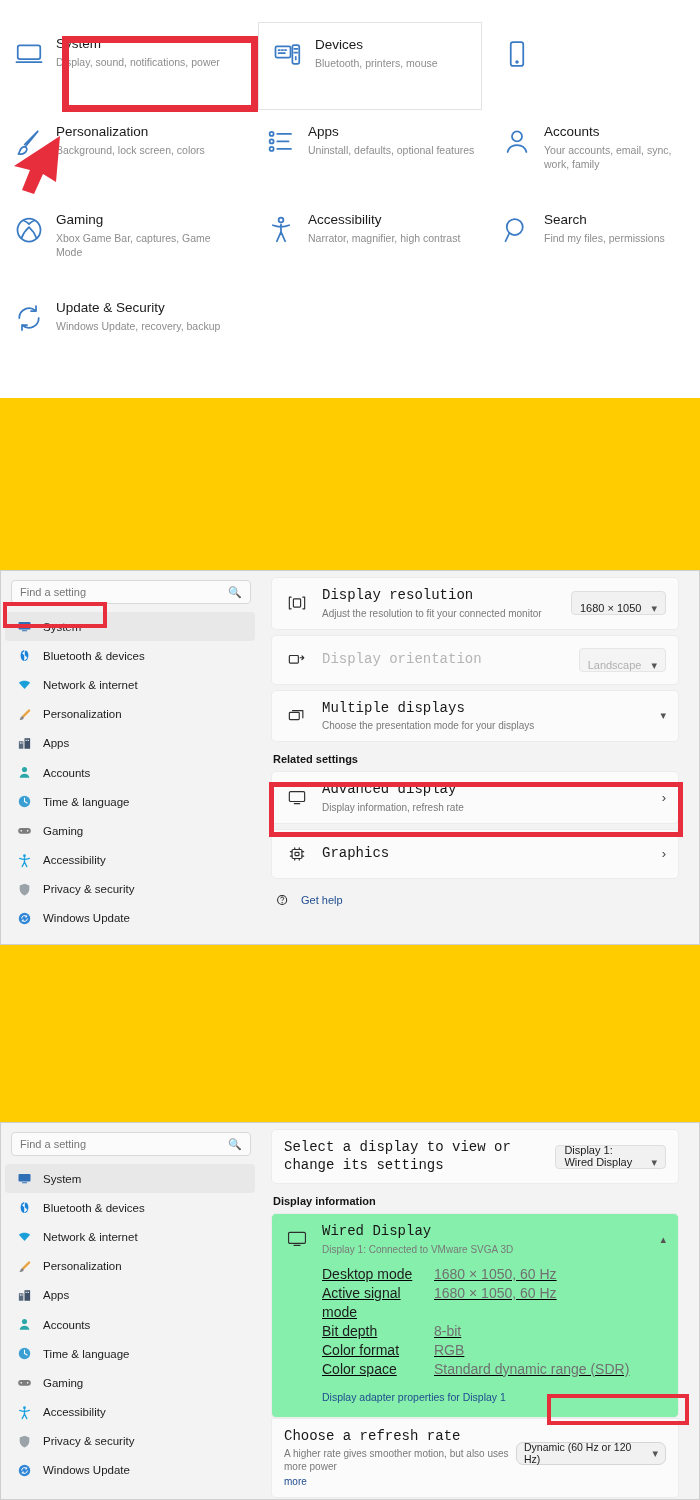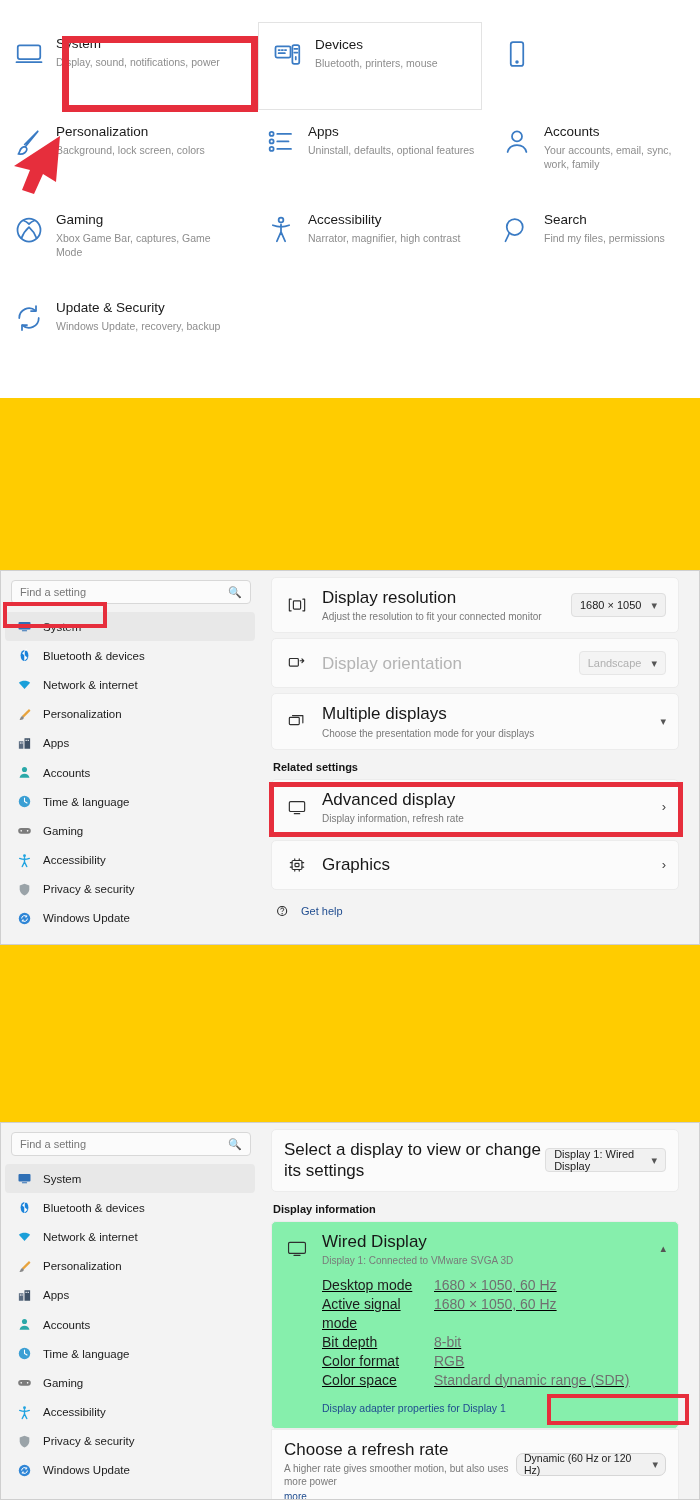--- a/index.html
+++ b/index.html
@@ -104,26 +104,26 @@
     background: #fbfbfb; border: 1px solid #ececec; border-radius: 5px;
     margin-bottom: 5px; padding: 9px 12px;
     display: flex; align-items: center;
   }
   .card.tall { min-height: 50px; }
   .card-ico {
     width: 26px; flex: 0 0 26px; margin-right: 12px; color: #333;
     display: flex; align-items: center; justify-content: center;
   }
   .card-body { flex: 1 1 auto; }
-  .card-title { font-size: 17px; color: #171717; line-height: 1.25; }
+  .card-title { font-size: 14px; color: #171717; line-height: 1.25; font-family: Liberation Mono, monospace; }
   .card-sub { font-size: 10px; color: #797979; line-height: 1.3; margin-top: 2px; }
   .card-right { display: flex; align-items: center; gap: 6px; }
   .pill {
     background: #f1f1f1; border: 1px solid #dedede; border-radius: 4px;
-    height: 24px; display: flex; align-items: center; gap: 10px;
+    height: 24px; display: flex; align-items: flex-end; gap: 10px;
     padding: 0 8px; font-size: 11px; color: #1b1b1b;
   }
   .chev { color: #555; font-size: 11px; line-height: 1; }
   .chev-right { color: #444; font-size: 13px; }
   .card.disabled .card-title, .card.disabled .card-sub { color: #b4b4b4; }
   .card.disabled .card-ico { color: #bdbdbd; }
   .card.disabled .pill { color: #b0b0b0; background: #f4f4f4; border-color: #e6e6e6; }
 
   .section-head {
     font-size: 11px; font-weight: bold; color: #141414;

